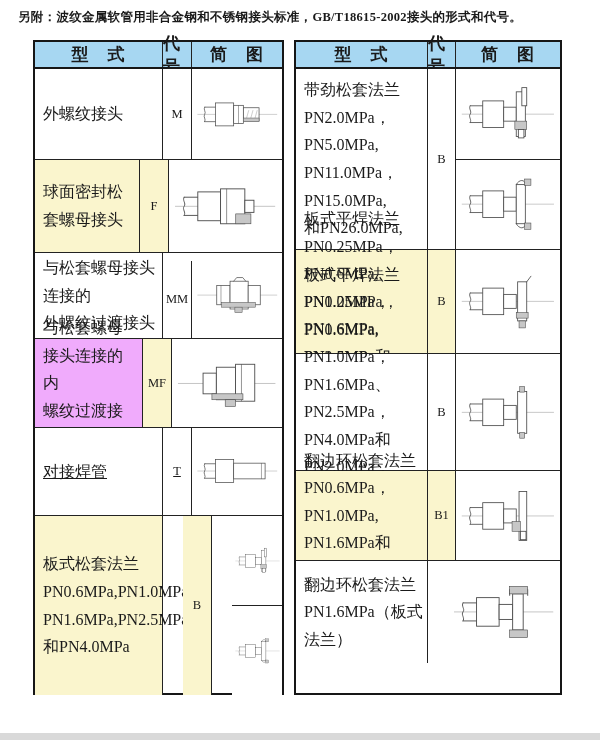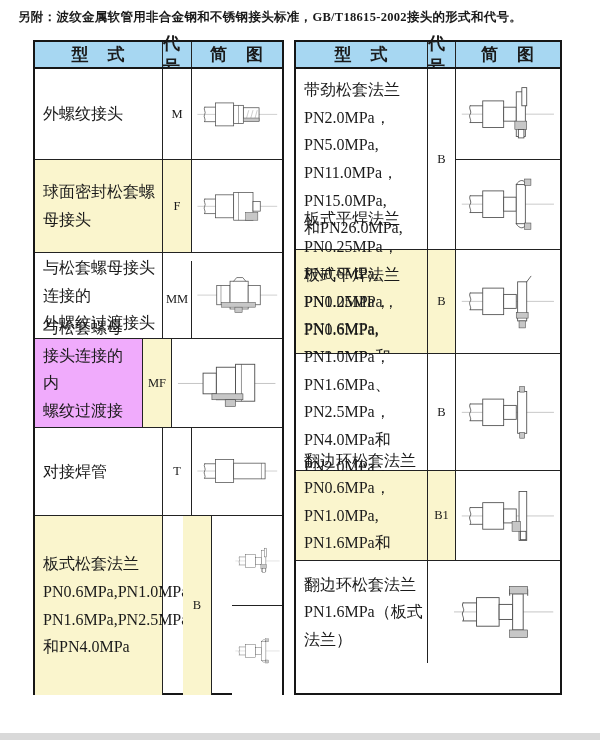--- a/index.html
+++ b/index.html
@@ -73,21 +73,21 @@
               <rect x="64" y="25" width="16" height="30" fill="#fff" stroke="#4a4a4a" stroke-width="1.2" stroke-linecap="round"></rect>
               <line x1="72" y1="25" x2="72" y2="55" stroke="#4a4a4a" stroke-width="0.8"></line>
               <rect x="80" y="29" width="26" height="22" fill="#fff" stroke="#4a4a4a" stroke-width="1.2" stroke-linecap="round"></rect>
               <path d="M84,51 l5,-18 M91,51 l5,-18 M98,51 l5,-18" stroke="#8a8a8a" stroke-width="0.7" fill="none"></path>
               <rect x="80" y="46" width="26" height="6" fill="#c7c7c7" stroke="#4a4a4a" stroke-width="0.8"></rect>
             </svg>
           </div>
         </div>
       </div>
       <div class="row" style="height: 93px;">
-        <div class="cell type-cell" style="width: 128px; background: rgb(250, 245, 205);">球面密封松套螺母接头</div>
+        <div class="cell type-cell" style="width: 105px; background: rgb(250, 245, 205);">球面密封松套螺母接头</div>
         <div class="cell code-cell" style="width: 29px; background: rgb(250, 245, 205);">F</div>
         <div class="cell diagram-cell">
           <div class="diagram-sub">
             <svg viewBox="0 0 140 80" preserveAspectRatio="xMidYMid meet" style="width:94%;height:92%;display:block">
               <line x1="4" y1="40" x2="136" y2="40" stroke="#909090" stroke-width="0.7"></line>
               <path d="M16,28 h18 M16,52 h18 M16,28 c-3,4 3,8 0,12 c-3,4 3,8 0,12" stroke="#4a4a4a" stroke-width="1.2" fill="none" stroke-linecap="round"></path>
               <rect x="34" y="21" width="30" height="38" fill="#fff" stroke="#4a4a4a" stroke-width="1.2" stroke-linecap="round"></rect>
               <rect x="64" y="17" width="32" height="46" fill="#fff" stroke="#4a4a4a" stroke-width="1.2" stroke-linecap="round"></rect>
               <line x1="72" y1="17" x2="72" y2="63" stroke="#4a4a4a" stroke-width="0.8"></line>
               <rect x="96" y="32" width="12" height="16" fill="#fff" stroke="#4a4a4a" stroke-width="1.2" stroke-linecap="round"></rect>
@@ -126,21 +126,21 @@
               <rect x="38" y="26" width="18" height="28" fill="#fff" stroke="#4a4a4a" stroke-width="1.2" stroke-linecap="round"></rect>
               <rect x="56" y="18" width="26" height="44" fill="#fff" stroke="#4a4a4a" stroke-width="1.2" stroke-linecap="round"></rect>
               <rect x="82" y="14" width="26" height="50" fill="#fff" stroke="#4a4a4a" stroke-width="1.2" stroke-linecap="round"></rect>
               <line x1="90" y1="14" x2="90" y2="64" stroke="#4a4a4a" stroke-width="0.8"></line>
               <rect x="50" y="54" width="42" height="8" fill="#c7c7c7" stroke="#4a4a4a" stroke-width="0.8"></rect>
               <rect x="68" y="62" width="14" height="9" fill="#c7c7c7" stroke="#4a4a4a" stroke-width="0.8"></rect>
             </svg>
           </div>
         </div>
       </div>
-      <div class="row" style="height: 88px;">
+      <div class="row" style="height: 88px; text-decoration: underline;">
         <div class="cell type-cell" style="width: 128px;">对接焊管</div>
         <div class="cell code-cell" style="width: 29px;">T</div>
         <div class="cell diagram-cell">
           <div class="diagram-sub">
             <svg viewBox="0 0 140 80" preserveAspectRatio="xMidYMid meet" style="width:94%;height:92%;display:block">
               <line x1="4" y1="40" x2="136" y2="40" stroke="#909090" stroke-width="0.7"></line>
               <path d="M16,28 h18 M16,52 h18 M16,28 c-3,4 3,8 0,12 c-3,4 3,8 0,12" stroke="#4a4a4a" stroke-width="1.2" fill="none" stroke-linecap="round"></path>
               <rect x="34" y="21" width="30" height="38" fill="#fff" stroke="#4a4a4a" stroke-width="1.2" stroke-linecap="round"></rect>
               <rect x="64" y="27" width="52" height="26" fill="#fff" stroke="#4a4a4a" stroke-width="1.2" stroke-linecap="round"></rect>
               <line x1="110" y1="27" x2="110" y2="53" stroke="#4a4a4a" stroke-width="0.8"></line>

